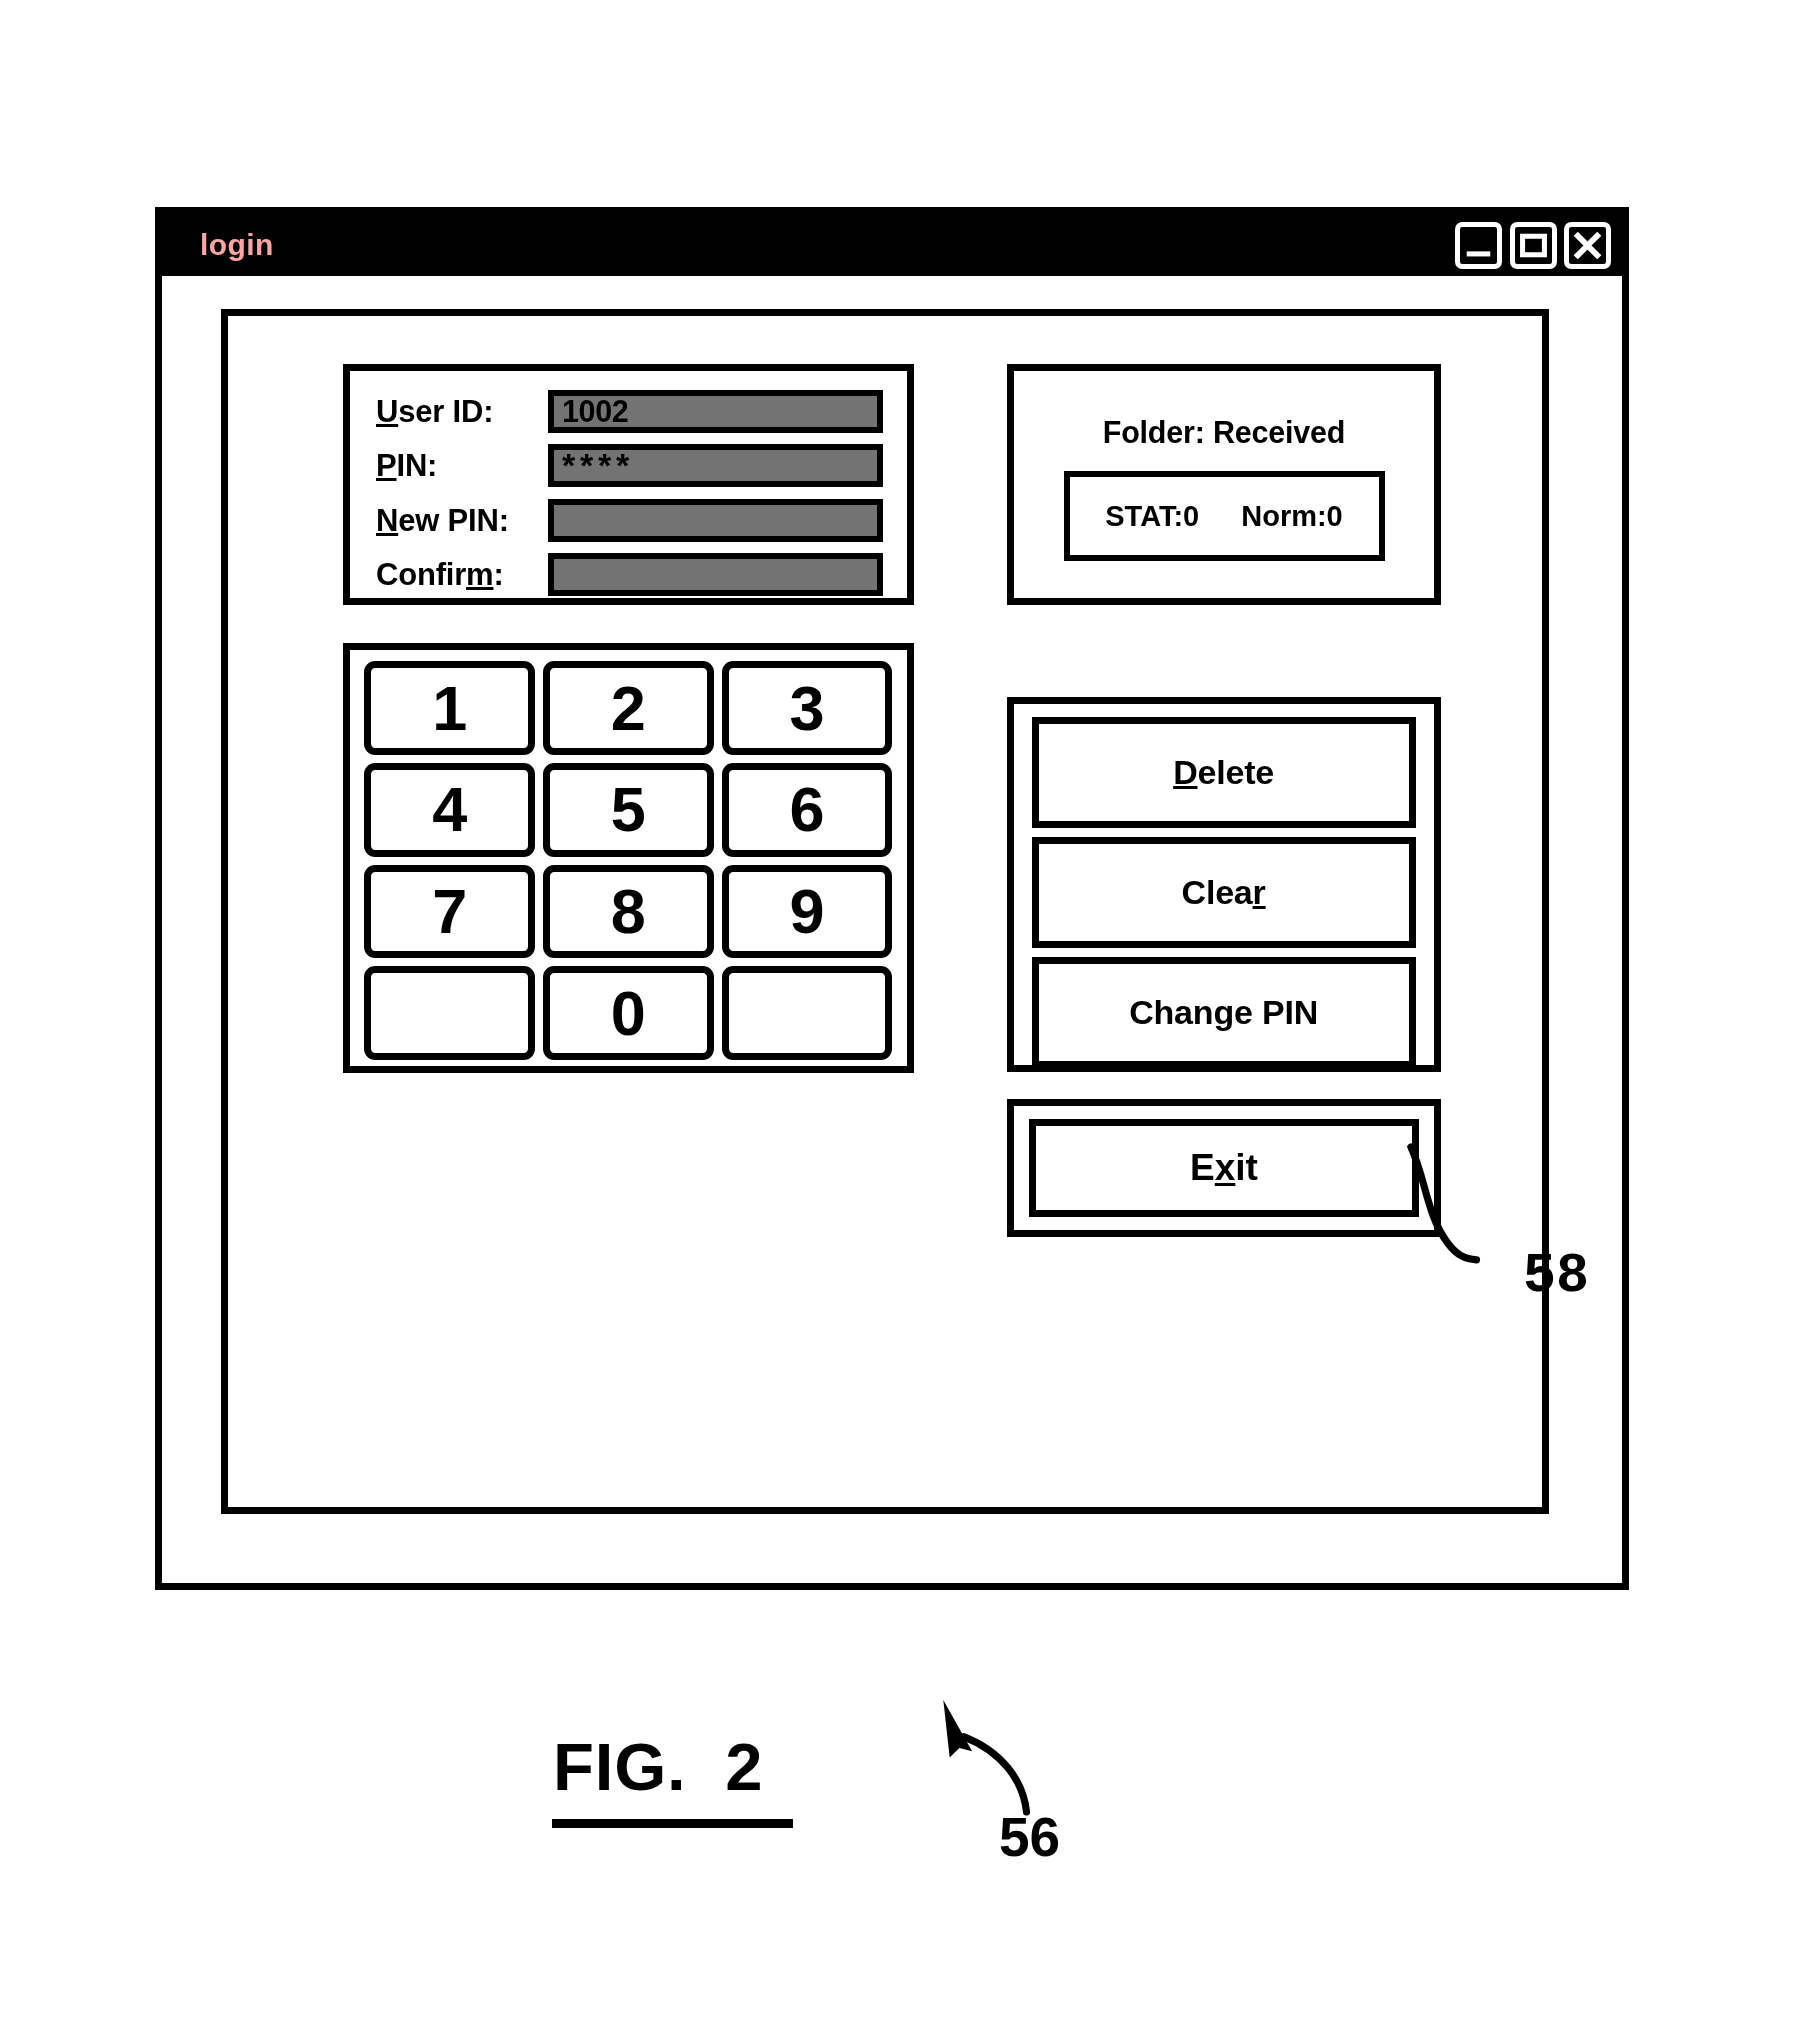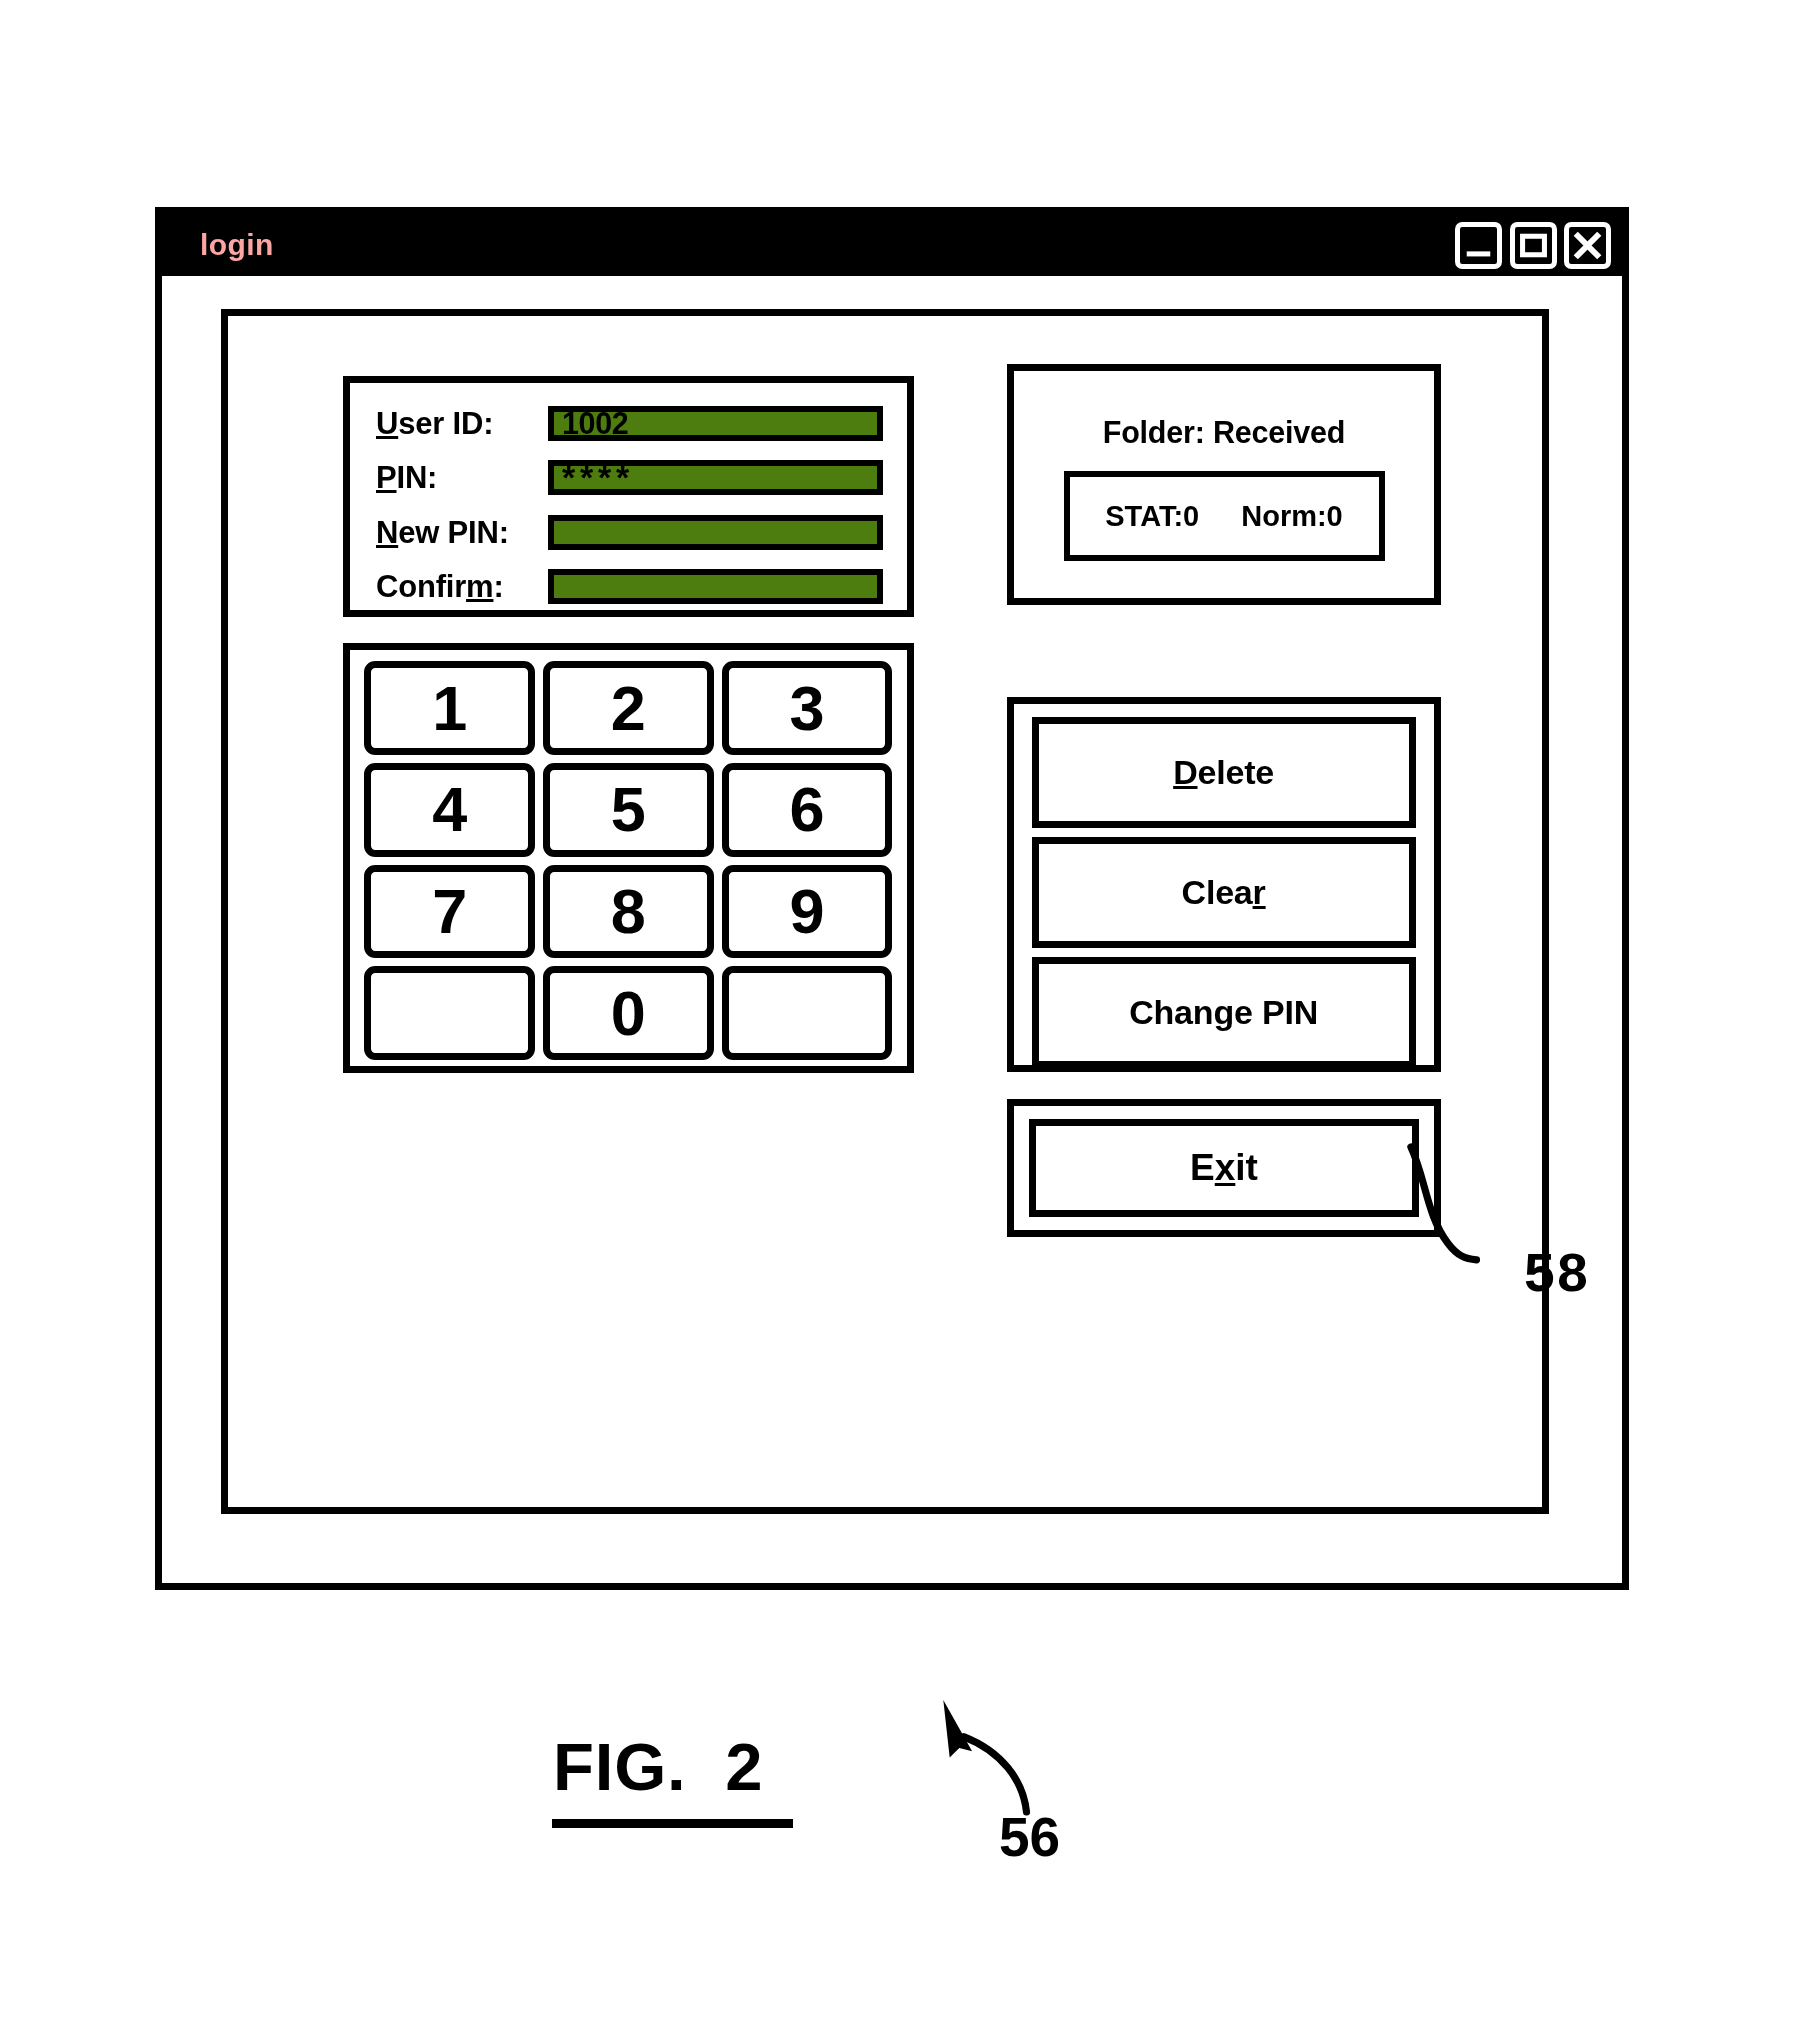--- a/index.html
+++ b/index.html
@@ -68,21 +68,21 @@
     height: 1205px;
     border: 7.2px solid #000;
     box-sizing: border-box;
     background: #fff;
   }
 
   
   #credentials-group {
     position: absolute;
     left: 115px;
-    top: 60px;
+    top: 48px;
     width: 571px;
     height: 241px;
     border: 7.2px solid #000;
     box-sizing: border-box;
   }
   .field-row {
     position: absolute;
     left: 0;
     width: 100%;
     height: 55px;
@@ -95,24 +95,24 @@
     font-size: 31px;
     font-weight: bold;
     white-space: nowrap;
     letter-spacing: -0.2px;
   }
   .field-label u { text-decoration: underline; text-underline-offset: 2.4px; }
   .field-input {
     position: absolute;
     left: 198px;
     width: 335px;
-    height: 35px;
+    height: 43px;
     border: 6.4px solid #000;
     box-sizing: border-box;
-    background: #4d7c0f;
+    background: #737373;
     display: flex;
     align-items: center;
     padding-left: 8px;
     font-size: 30.5px;
     font-weight: bold;
     letter-spacing: -0.4px;
   }
   .pin-dots {
     font-size: 34px;
     font-weight: bold;

